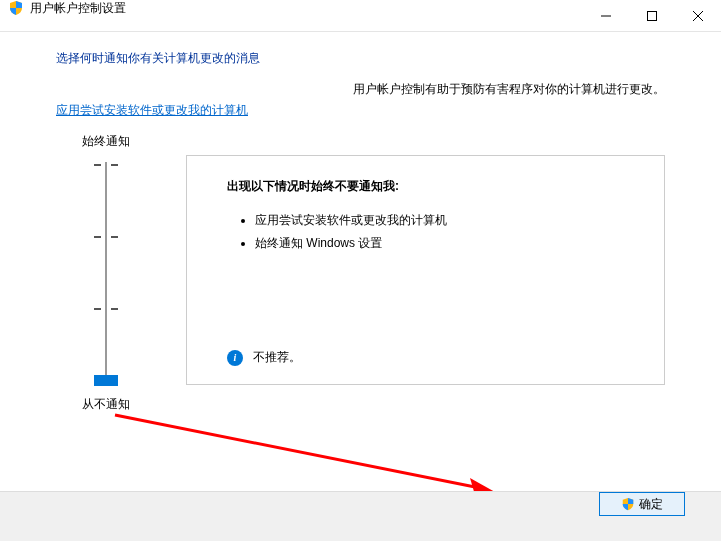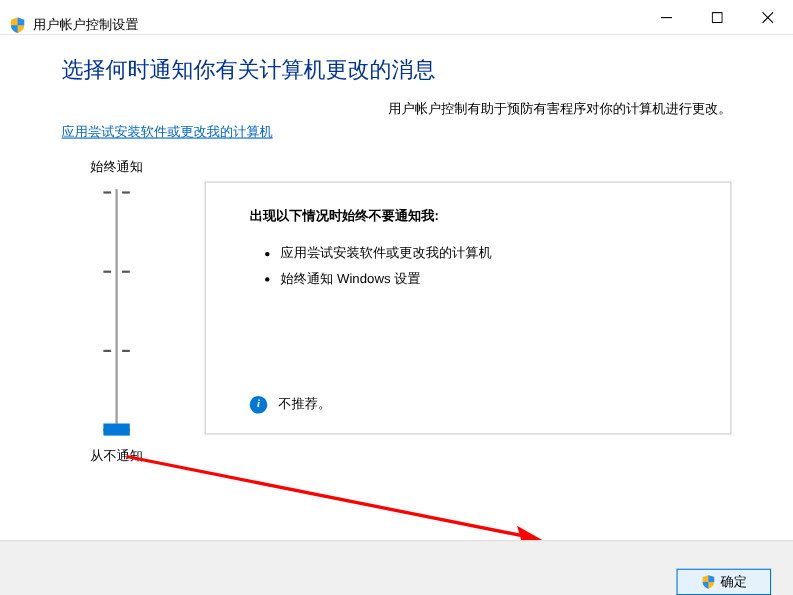--- a/index.html
+++ b/index.html
@@ -8,21 +8,21 @@
       font-size: 12px;
       background: #fff;
       width: 721px;
       height: 541px;
       overflow: hidden;
       position: relative;
     }
     .titlebar {
       height: 32px;
       display: flex;
-      align-items: flex-end;
+      align-items: flex-start;
       padding-left: 8px;
       border-bottom: 1px solid #e5e5e5;
     }
     .titlebar .shield-icon {
       width: 16px; height: 16px;
       margin-right: 6px;
       display: inline-flex;
     }
     .titlebar .title {
       font-size: 12px;
@@ -36,21 +36,21 @@
       align-items: center;
       justify-content: center;
       font-size: 14px;
       color: #000;
     }
     .content {
       padding: 18px 56px 0 56px;
     }
     .heading {
       color: #003399;
-      font-size: 20px;
+      font-size: 12px;
       margin-bottom: 14px;
     }
     .desc {
       font-size: 12px;
       color: #000;
       margin-bottom: 4px;
       text-align: right;
     }
     .link {
       color: #0066cc;
@@ -158,23 +158,23 @@
       font-family: Georgia, serif;
       font-style: italic;
     }
     .button-bar {
       position: absolute;
       bottom: 0; left: 0; right: 0;
       height: 50px;
       border-top: 1px solid #ddd;
       background: #f0f0f0;
       display: flex;
-      align-items: flex-end;
+      align-items: flex-start;
       justify-content: flex-end;
-      padding-right: 20px;
+      padding-right: 36px;
       gap: 4px;
     }
     .btn {
       min-width: 86px;
       height: 24px;
       border: 1px solid #adadad;
       background: #e1e1e1;
       font-size: 12px;
       display: inline-flex;
       align-items: center;

